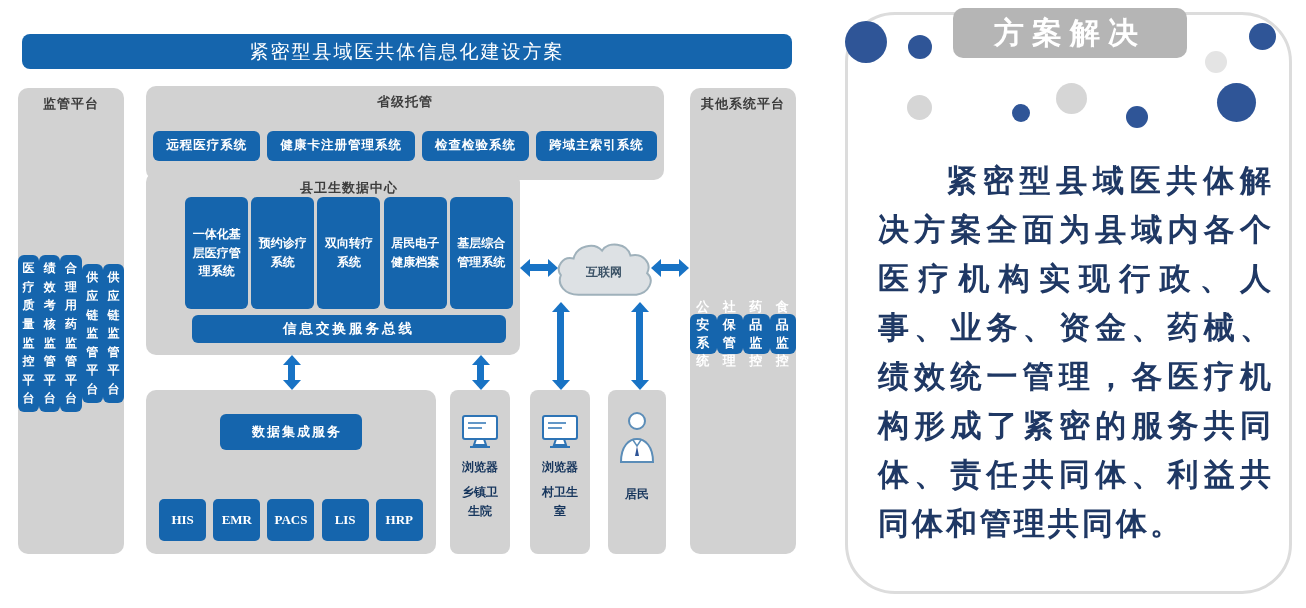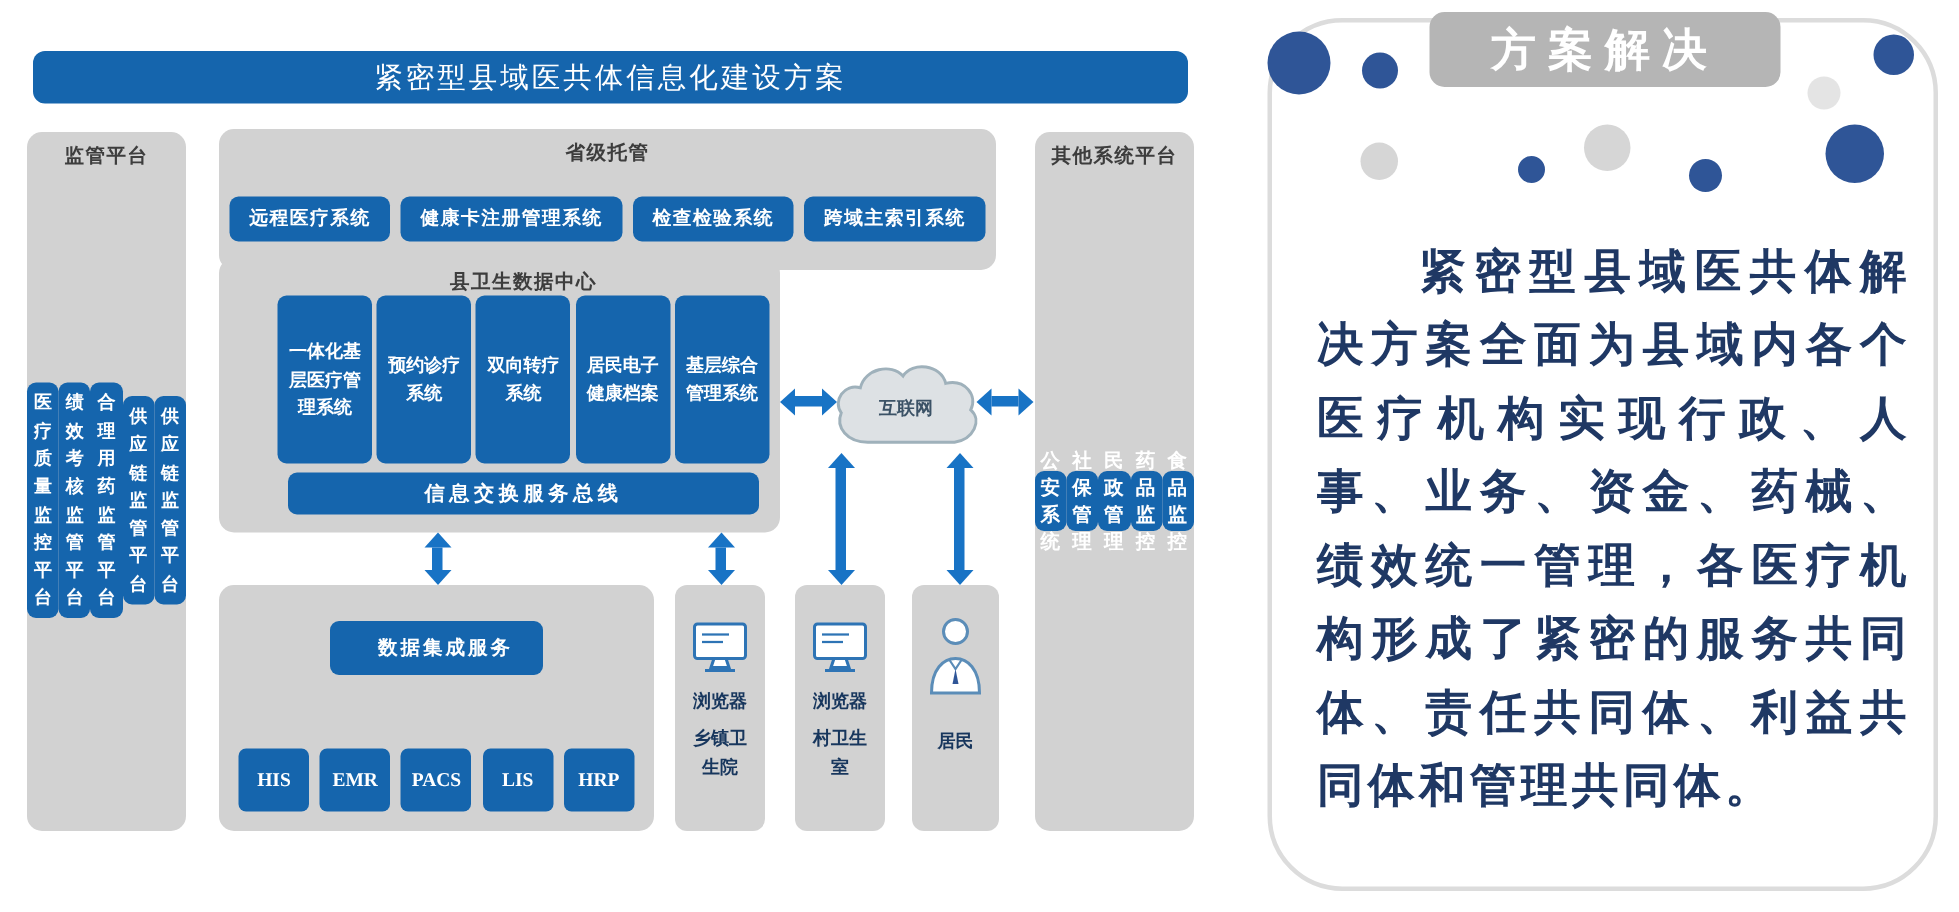--- a/index.html
+++ b/index.html
@@ -178,21 +178,20 @@
       </svg>
     </span>
     <div class="tlabel" style="margin-top:22px;">居民</div>
   </div>
 
   <div class="gpanel other">
     <div class="glabel">其他系统平台</div>
     <div class="gbody col">
       <div class="bbox">公安系统</div>
       <div class="bbox">社保管理</div>
-      <div class="bbox">民政管理</div>
       <div class="bbox">药品监控</div>
       <div class="bbox">食品监控</div>
     </div>
   </div>
 
   <div class="arr arr-h" style="left:530px;top:264px;width:18px;"></div>
   <div class="arr arr-h" style="left:661px;top:264px;width:18px;"></div>
   <div class="arr arr-v" style="left:288px;top:365px;height:15px;"></div>
   <div class="arr arr-v" style="left:477px;top:365px;height:15px;"></div>
   <div class="arr arr-v" style="left:557px;top:312px;height:68px;"></div>

